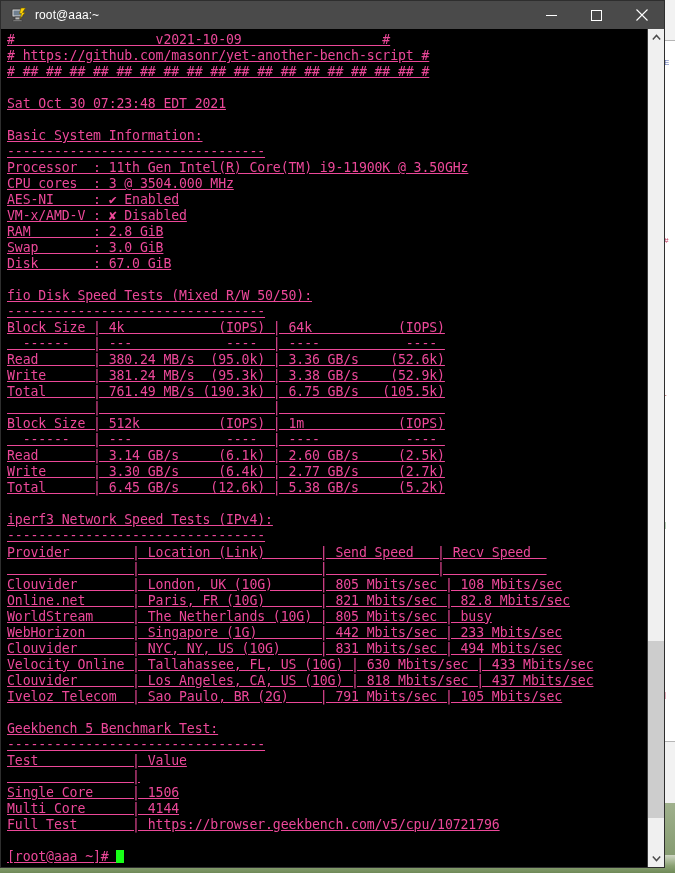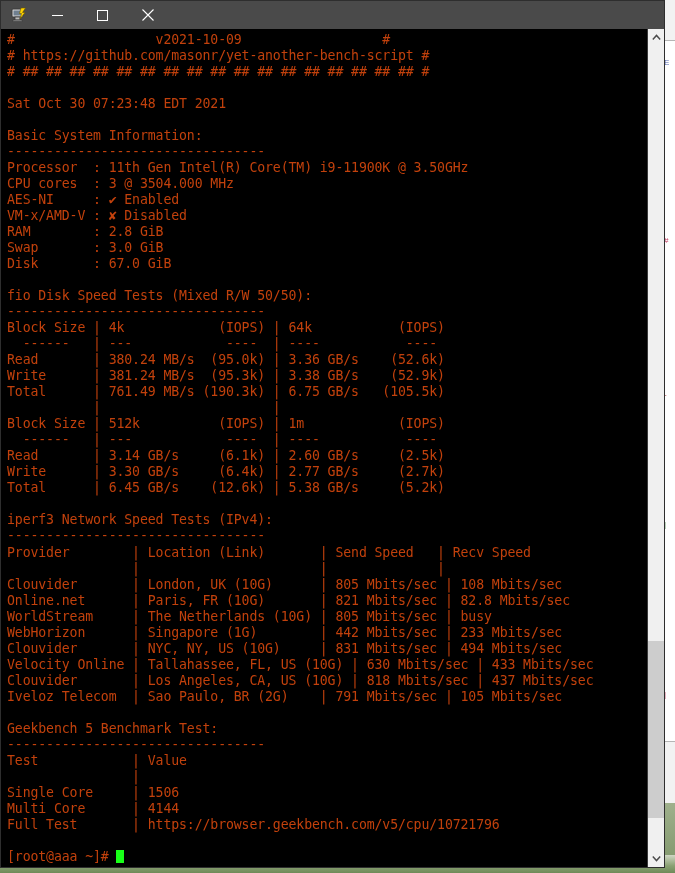--- a/index.html
+++ b/index.html
@@ -109,29 +109,30 @@
   
   .term-wrap {
     flex: 1 1 auto;
     display: flex;
     min-height: 0;
     background: #000000;
   }
   .term {
     flex: 1 1 auto;
     background: #000000;
-    color: #c2410c;
+    color: #ec4899;
     font-family: "DejaVu Sans Mono", "Liberation Mono", monospace;
     font-size: 13.2px;
     line-height: 16.02px;
     letter-spacing: -0.12px;
     padding: 3px 0 0 6px;
     white-space: pre;
     overflow: hidden;
     box-sizing: border-box;
+    text-decoration: underline;
   }
   .term .ln { display: block; height: 16.02px; }
 
   .cursor {
     display: inline-block;
     width: 8px;
     height: 13px;
     background: #18ff18;
     vertical-align: -2px;
   }
@@ -188,20 +189,21 @@
     <div class="titlebar">
       <span class="title-icon">
         <svg width="16" height="16" viewBox="0 0 16 16" aria-hidden="true">
           <rect x="1" y="2" width="11" height="8" rx="1" fill="#d9d9d9" stroke="#3a3a3a" stroke-width="1"></rect>
           <rect x="2.5" y="3.5" width="8" height="5" fill="#6f7f8f"></rect>
           <rect x="4" y="10" width="5" height="3" fill="#b9b9b9" stroke="#3a3a3a" stroke-width="0.8"></rect>
           <rect x="2" y="13" width="9" height="1.6" fill="#8f8f8f" stroke="#3a3a3a" stroke-width="0.6"></rect>
           <polygon points="10,1 14.5,1 11.5,5.5 14,5.5 9,12 10.5,6.5 8.5,6.5" fill="#ffd400" stroke="#6a5600" stroke-width="0.6"></polygon>
         </svg>
       </span>
+      <span class="title-text">root@aaa:~</span>
       <span class="winbtns">
         <span class="winbtn">
           <svg width="11" height="11" viewBox="0 0 11 11" aria-hidden="true">
               <rect x="0" y="5" width="11" height="1" fill="#ffffff"></rect>
             </svg>
         </span>
         <span class="winbtn">
           <svg width="11" height="11" viewBox="0 0 11 11" aria-hidden="true">
               <rect x="0.5" y="0.5" width="10" height="10" fill="none" stroke="#ffffff" stroke-width="1"></rect>
             </svg>

